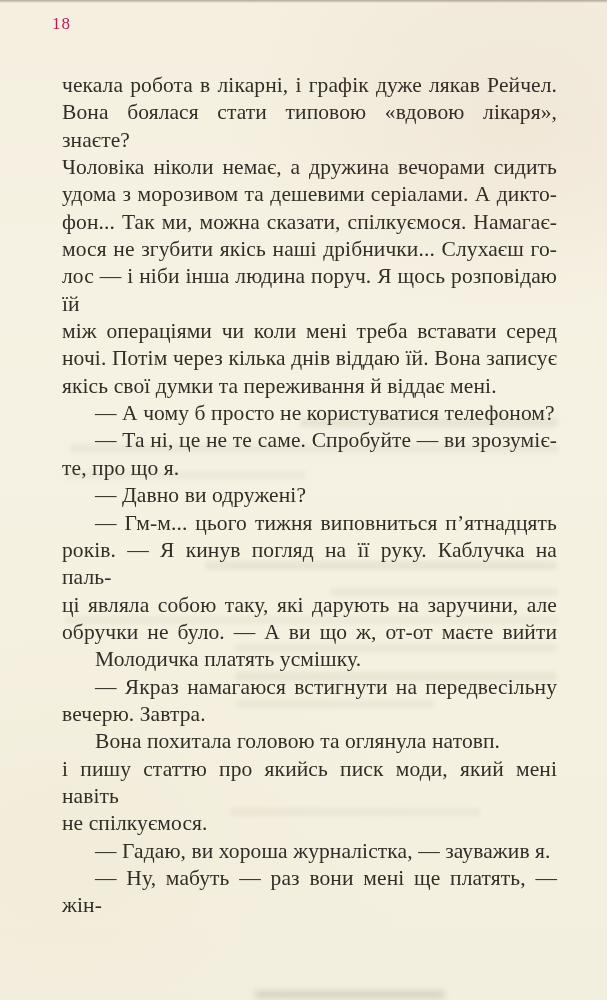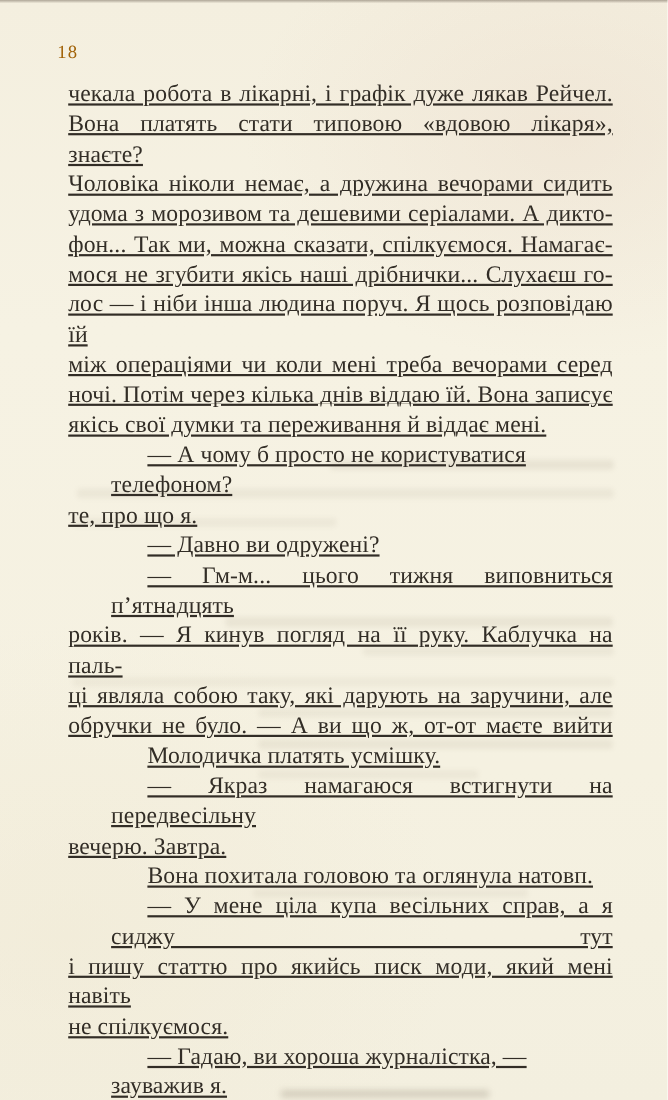--- a/index.html
+++ b/index.html
@@ -38,47 +38,44 @@
     border-radius: 4px;
     filter: blur(3px);
   }
 
   .page-number {
     position: absolute;
     left: 52px;
     top: 14px;
     font-size: 17px;
     letter-spacing: 1px;
-    color: #a16207;
-    margin-top: 24px;
+    color: #be185d;
   }
 
   .text-block {
     position: absolute;
     left: 62px;
     top: 72px;
     width: 495px;
     color: #322d26;
     font-size: 21.5px;
     line-height: 27.35px;
     letter-spacing: 0.1px;
   }
   .line {
     white-space: normal;
     text-align: left;
-    text-decoration: underline;
   }
   .line.just {
     text-align: justify;
     text-align-last: justify;
     text-justify: inter-word;
   }
   .line.indent {
     text-indent: 33px;
-    margin-left: 39px;
   }
 
   
   .ghost {
     position: absolute;
     background: #8a7e68;
     border-radius: 3px;
     filter: blur(2.2px);
   }
 </style>
@@ -97,38 +94,38 @@
 <div class="ghost" style="left:66px;  top:616px; width:492px; height:8px; opacity:0.07;"></div>
 <div class="ghost" style="left:235px; top:644px; width:322px; height:8px; opacity:0.09;"></div>
 <div class="ghost" style="left:235px; top:672px; width:322px; height:9px; opacity:0.10;"></div>
 <div class="ghost" style="left:235px; top:700px; width:200px; height:8px; opacity:0.08;"></div>
 <div class="ghost" style="left:230px; top:808px; width:250px; height:8px; opacity:0.08;"></div>
 
 <div class="page-number">18</div>
 
 <div class="text-block">
     <div class="line just">чекала робота в лікарні, і графік дуже лякав Рейчел.</div>
-    <div class="line just">Вона платять стати типовою «вдовою лікаря», знаєте?</div>
+    <div class="line just">Вона боялася стати типовою «вдовою лікаря», знаєте?</div>
     <div class="line just">Чоловіка ніколи немає, а дружина вечорами сидить</div>
     <div class="line just">удома з морозивом та дешевими серіалами. А дикто-</div>
     <div class="line just">фон... Так ми, можна сказати, спілкуємося. Намагає-</div>
     <div class="line just">мося не згубити якісь наші дрібнички... Слухаєш го-</div>
     <div class="line just">лос — і ніби інша людина поруч. Я щось розповідаю їй</div>
-    <div class="line just">між операціями чи коли мені треба вечорами серед</div>
+    <div class="line just">між операціями чи коли мені треба вставати серед</div>
     <div class="line just">ночі. Потім через кілька днів віддаю їй. Вона записує</div>
     <div class="line">якісь свої думки та переживання й віддає мені.</div>
     <div class="line indent">— А чому б просто не користуватися телефоном?</div>
+    <div class="line indent just">— Та ні, це не те саме. Спробуйте — ви зрозуміє-</div>
     <div class="line">те, про що я.</div>
     <div class="line indent">— Давно ви одружені?</div>
     <div class="line indent just">— Гм-м... цього тижня виповниться п’ятнадцять</div>
     <div class="line just">років. — Я кинув погляд на її руку. Каблучка на паль-</div>
     <div class="line just">ці являла собою таку, які дарують на заручини, але</div>
     <div class="line just">обручки не було. — А ви що ж, от-от маєте вийти</div>
     <div class="line indent">Молодичка платять усмішку.</div>
     <div class="line indent just">— Якраз намагаюся встигнути на передвесільну</div>
     <div class="line">вечерю. Завтра.</div>
     <div class="line indent">Вона похитала головою та оглянула натовп.</div>
-    <div class="line indent just">— У мене ціла купа весільних справ, а я сиджу тут</div>
     <div class="line just">і пишу статтю про якийсь писк моди, який мені навіть</div>
     <div class="line">не спілкуємося.</div>
     <div class="line indent">— Гадаю, ви хороша журналістка, — зауважив я.</div>
     <div class="line indent just">— Ну, мабуть — раз вони мені ще платять, — жін-</div>
   </div>
 
 </body></html>

